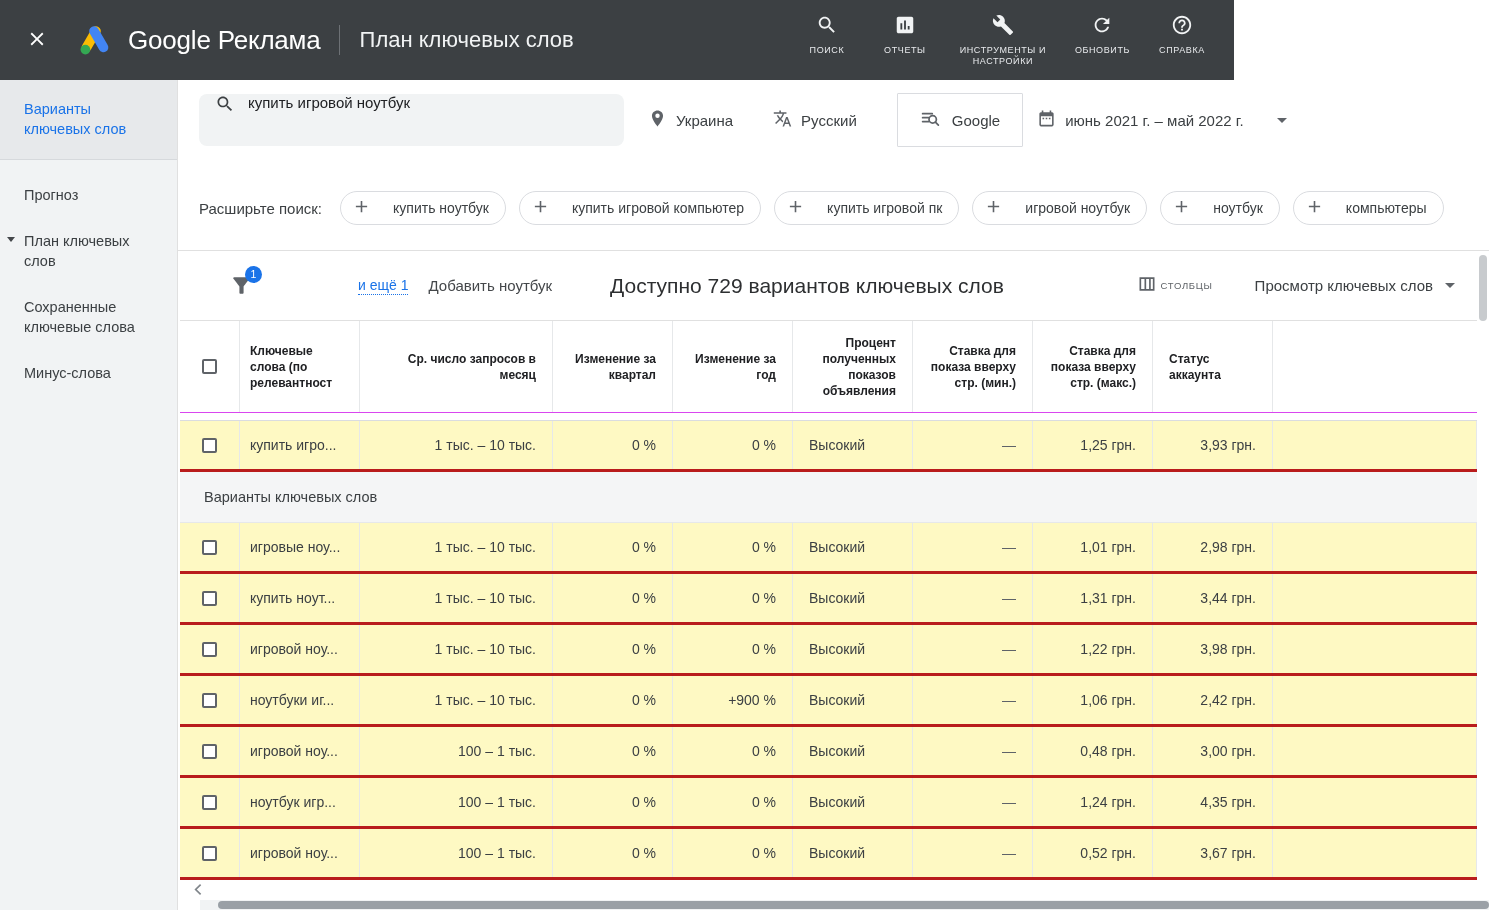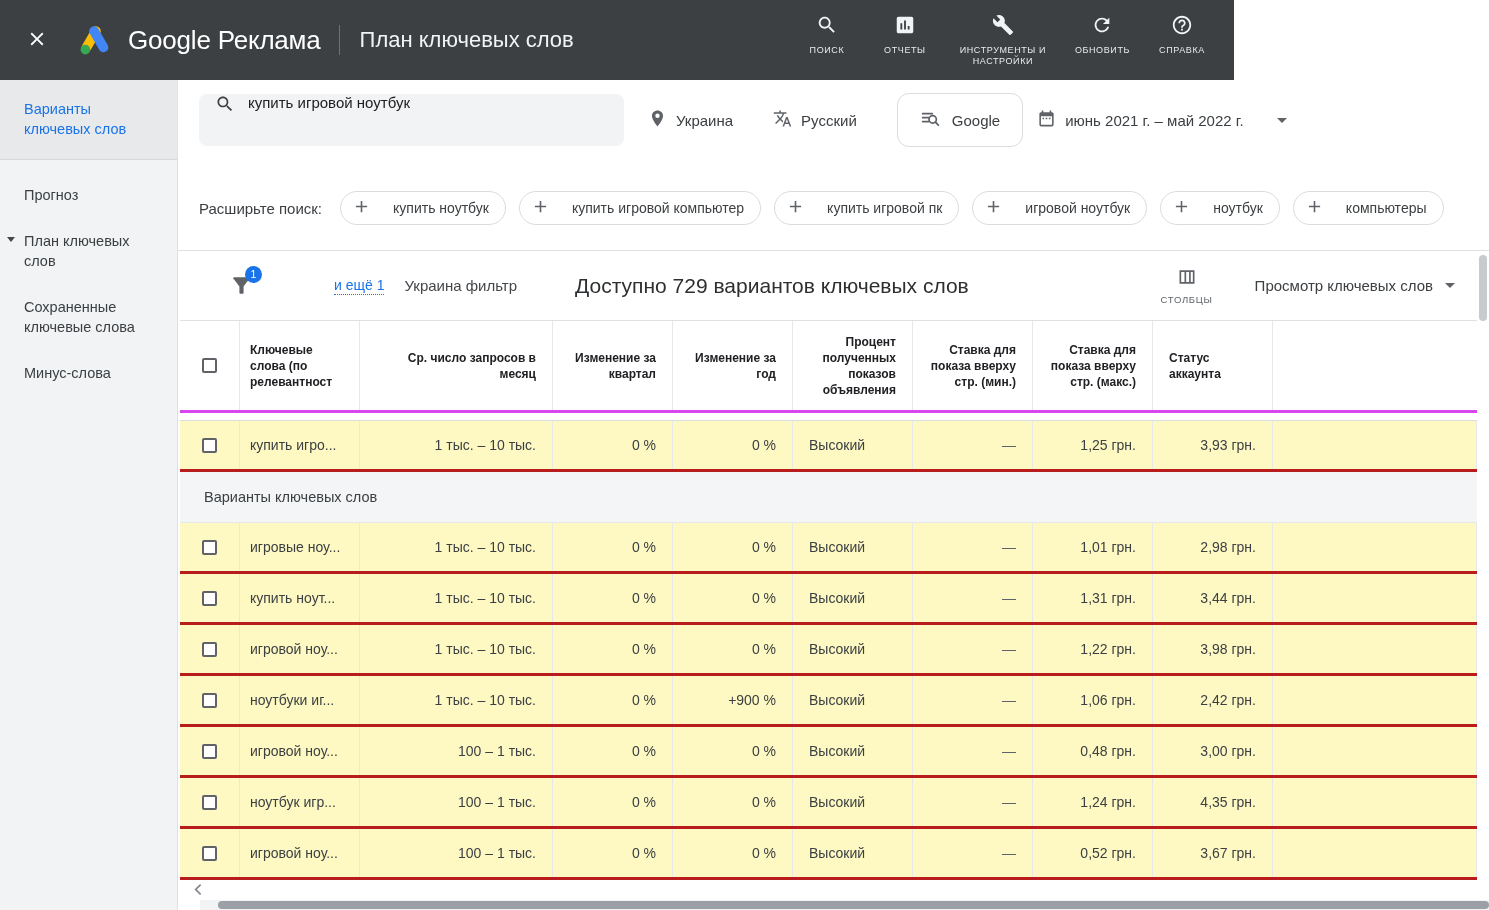--- a/index.html
+++ b/index.html
@@ -35,54 +35,54 @@
 
   
   .controls{position:absolute;top:12px;left:21px;height:56px;display:flex;align-items:center}
   .searchbox{width:425px;height:52px;background:#f1f3f4;border-radius:8px;display:flex;
     align-items:flex-start;padding:0 16px;gap:13px}
   .searchbox input{border:none;background:transparent;outline:none;font-size:15px;color:#202124;
     width:100%;font-family:inherit}
   .ctl{display:flex;align-items:center;gap:9px;font-size:15px;color:#3c4043;cursor:pointer;white-space:nowrap}
   .ctl-location{margin-left:24px}
   .ctl-language{margin-left:40px}
-  .networkbox{margin-left:40px;height:54px;border:1px solid #dadce0;border-radius:12px;
+  .networkbox{margin-left:40px;height:54px;border:1px solid #dadce0;border-radius:1px;
     display:flex;align-items:center;gap:11px;padding:0 22px;font-size:15px;color:#3c4043;cursor:pointer}
   .ctl-date{margin-left:14px}
   .caret{width:0;height:0;border-left:5px solid transparent;border-right:5px solid transparent;
     border-top:5px solid #5f6368}
   .date-caret{margin-left:24px}
 
   
   .expand-row{position:absolute;top:110px;left:21px;right:12px;height:36px;display:flex;
     align-items:center;overflow:hidden}
   .expand-label{font-size:15px;color:#3c4043;margin-right:18px;white-space:nowrap}
   .chips{display:flex;gap:13px;align-items:center;flex:1;overflow:hidden}
   .chip{flex:none;height:34px;border:1px solid #dadce0;border-radius:17px;background:#fff;
     display:inline-flex;align-items:center;gap:24px;padding:0 16px 0 13px;font-size:14px;color:#3c4043;white-space:nowrap}
 
   
   .filter-bar{position:absolute;top:170px;left:0;right:0;height:70px;border-top:1px solid #e0e0e0;
     display:flex;align-items:center;padding:0 34px 0 50px;background:#fff}
   .funnel-wrap{position:relative;width:26px;height:26px}
   .funnel-badge{position:absolute;top:-7px;right:-8px;width:17px;height:17px;border-radius:50%;
     background:#1a73e8;color:#fff;font-size:10.5px;display:flex;align-items:center;justify-content:center}
-  .more-link{margin-left:80px;font-size:14px;color:#1a73e8;border-bottom:1px dotted #1a73e8;
+  .more-link{margin-left:104px;font-size:14px;color:#1a73e8;border-bottom:1px dotted #1a73e8;
     padding-bottom:1px;cursor:pointer;white-space:nowrap}
   .add-filter{margin-left:20px;font-size:15px;color:#44474a;white-space:nowrap}
   .results-summary{margin-left:58px;font-size:21px;color:#2d2f31;white-space:nowrap}
   .right-tools{margin-left:auto;display:flex;align-items:center;gap:42px}
-  .columns-btn{display:flex;flex-direction:column;align-items:center;gap:4px}
+  .columns-btn{display:flex;flex-direction:row;align-items:center;gap:4px}
   .columns-btn .lbl{font-size:9.5px;letter-spacing:.7px;color:#5f6368}
   .view-dd{display:flex;align-items:center;gap:12px;font-size:15px;color:#3c4043;white-space:nowrap}
 
   
   .ktable{position:absolute;top:240px;left:2px;width:1297px;border-top:1px solid #e0e0e0;background:#fff}
   .grid-cols{display:grid;grid-template-columns:60px 120px 193px 120px 120px 120px 120px 120px 120px 204px}
-  .thead{height:92px;border-bottom:3px solid #d946ef}
+  .thead{height:92px;border-bottom:1px solid #d946ef}
   .th{display:flex;align-items:center;padding:8px 16px;font-size:12px;font-weight:700;
     line-height:16px;color:#202124;border-right:1px solid #e6e8ea}
   .th.num{justify-content:flex-end;text-align:right}
   .th-check,.td-check{display:flex;align-items:center;justify-content:center;border-right:1px solid #e6e8ea}
   .th-keyword{padding-left:10px}
   .thead-gap{height:7px}
   .rows{border-top:1px solid #dadce0}
   .trow{height:51px;border-bottom:3px solid #b91c1c;background:#fef9c3}
   .td{display:flex;align-items:center;padding:0 16px;font-size:14px;color:#3c4043;
     border-right:1px solid #e6e8ea;overflow:hidden;white-space:nowrap}
@@ -294,21 +294,21 @@
   <div class="filter-bar">
     <button class="funnel-wrap">
       <span>
         <svg width="25" height="25" viewBox="0 0 24 24" fill="#5f6368">
             <path d="M4.25 5.61C6.27 8.2 10 13 10 13v6c0 .55.45 1 1 1h2c.55 0 1-.45 1-1v-6s3.73-4.8 5.75-7.39C20.25 4.95 19.78 4 18.95 4H5.04c-.83 0-1.3.95-.79 1.61z"></path>
           </svg>
       </span>
       <span class="funnel-badge">1</span>
     </button>
     <span class="more-link">и ещё 1</span>
-    <button class="add-filter">Украина фильтр</button>
+    <button class="add-filter">Добавить ноутбук</button>
     <span class="results-summary">Доступно 729 вариантов ключевых слов</span>
     <div class="right-tools">
       <button class="columns-btn">
         <span>
           <svg width="20" height="20" viewBox="0 0 24 24" fill="none" stroke="#5f6368" stroke-width="2">
               <path d="M4 5h16v14H4z"></path>
               <path d="M10 5v14M15.5 5v14"></path>
             </svg>
         </span>
         <span class="lbl">СТОЛБЦЫ</span>

